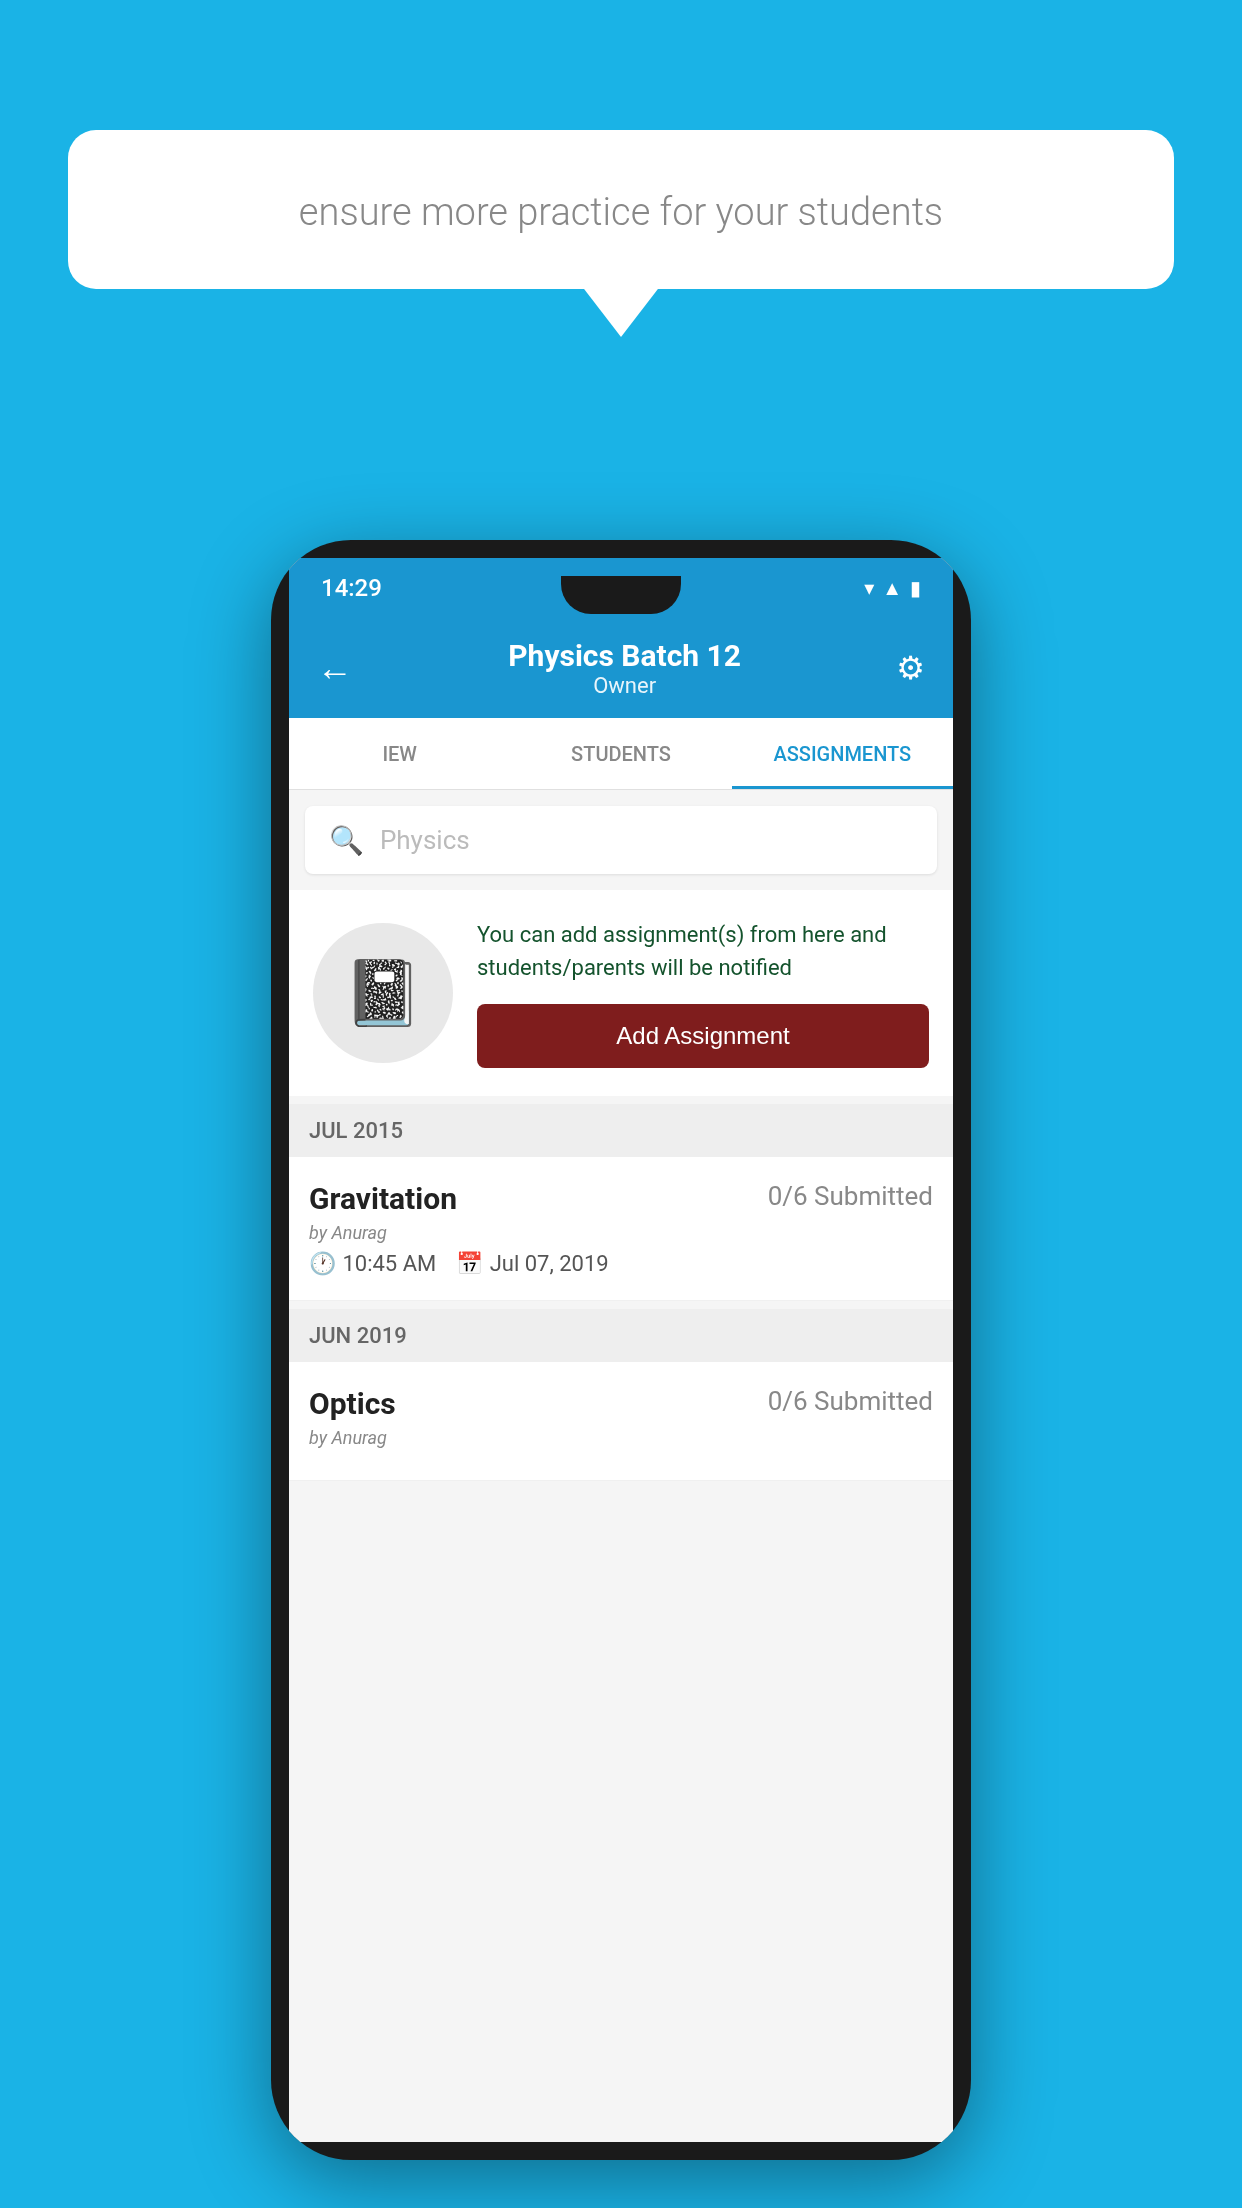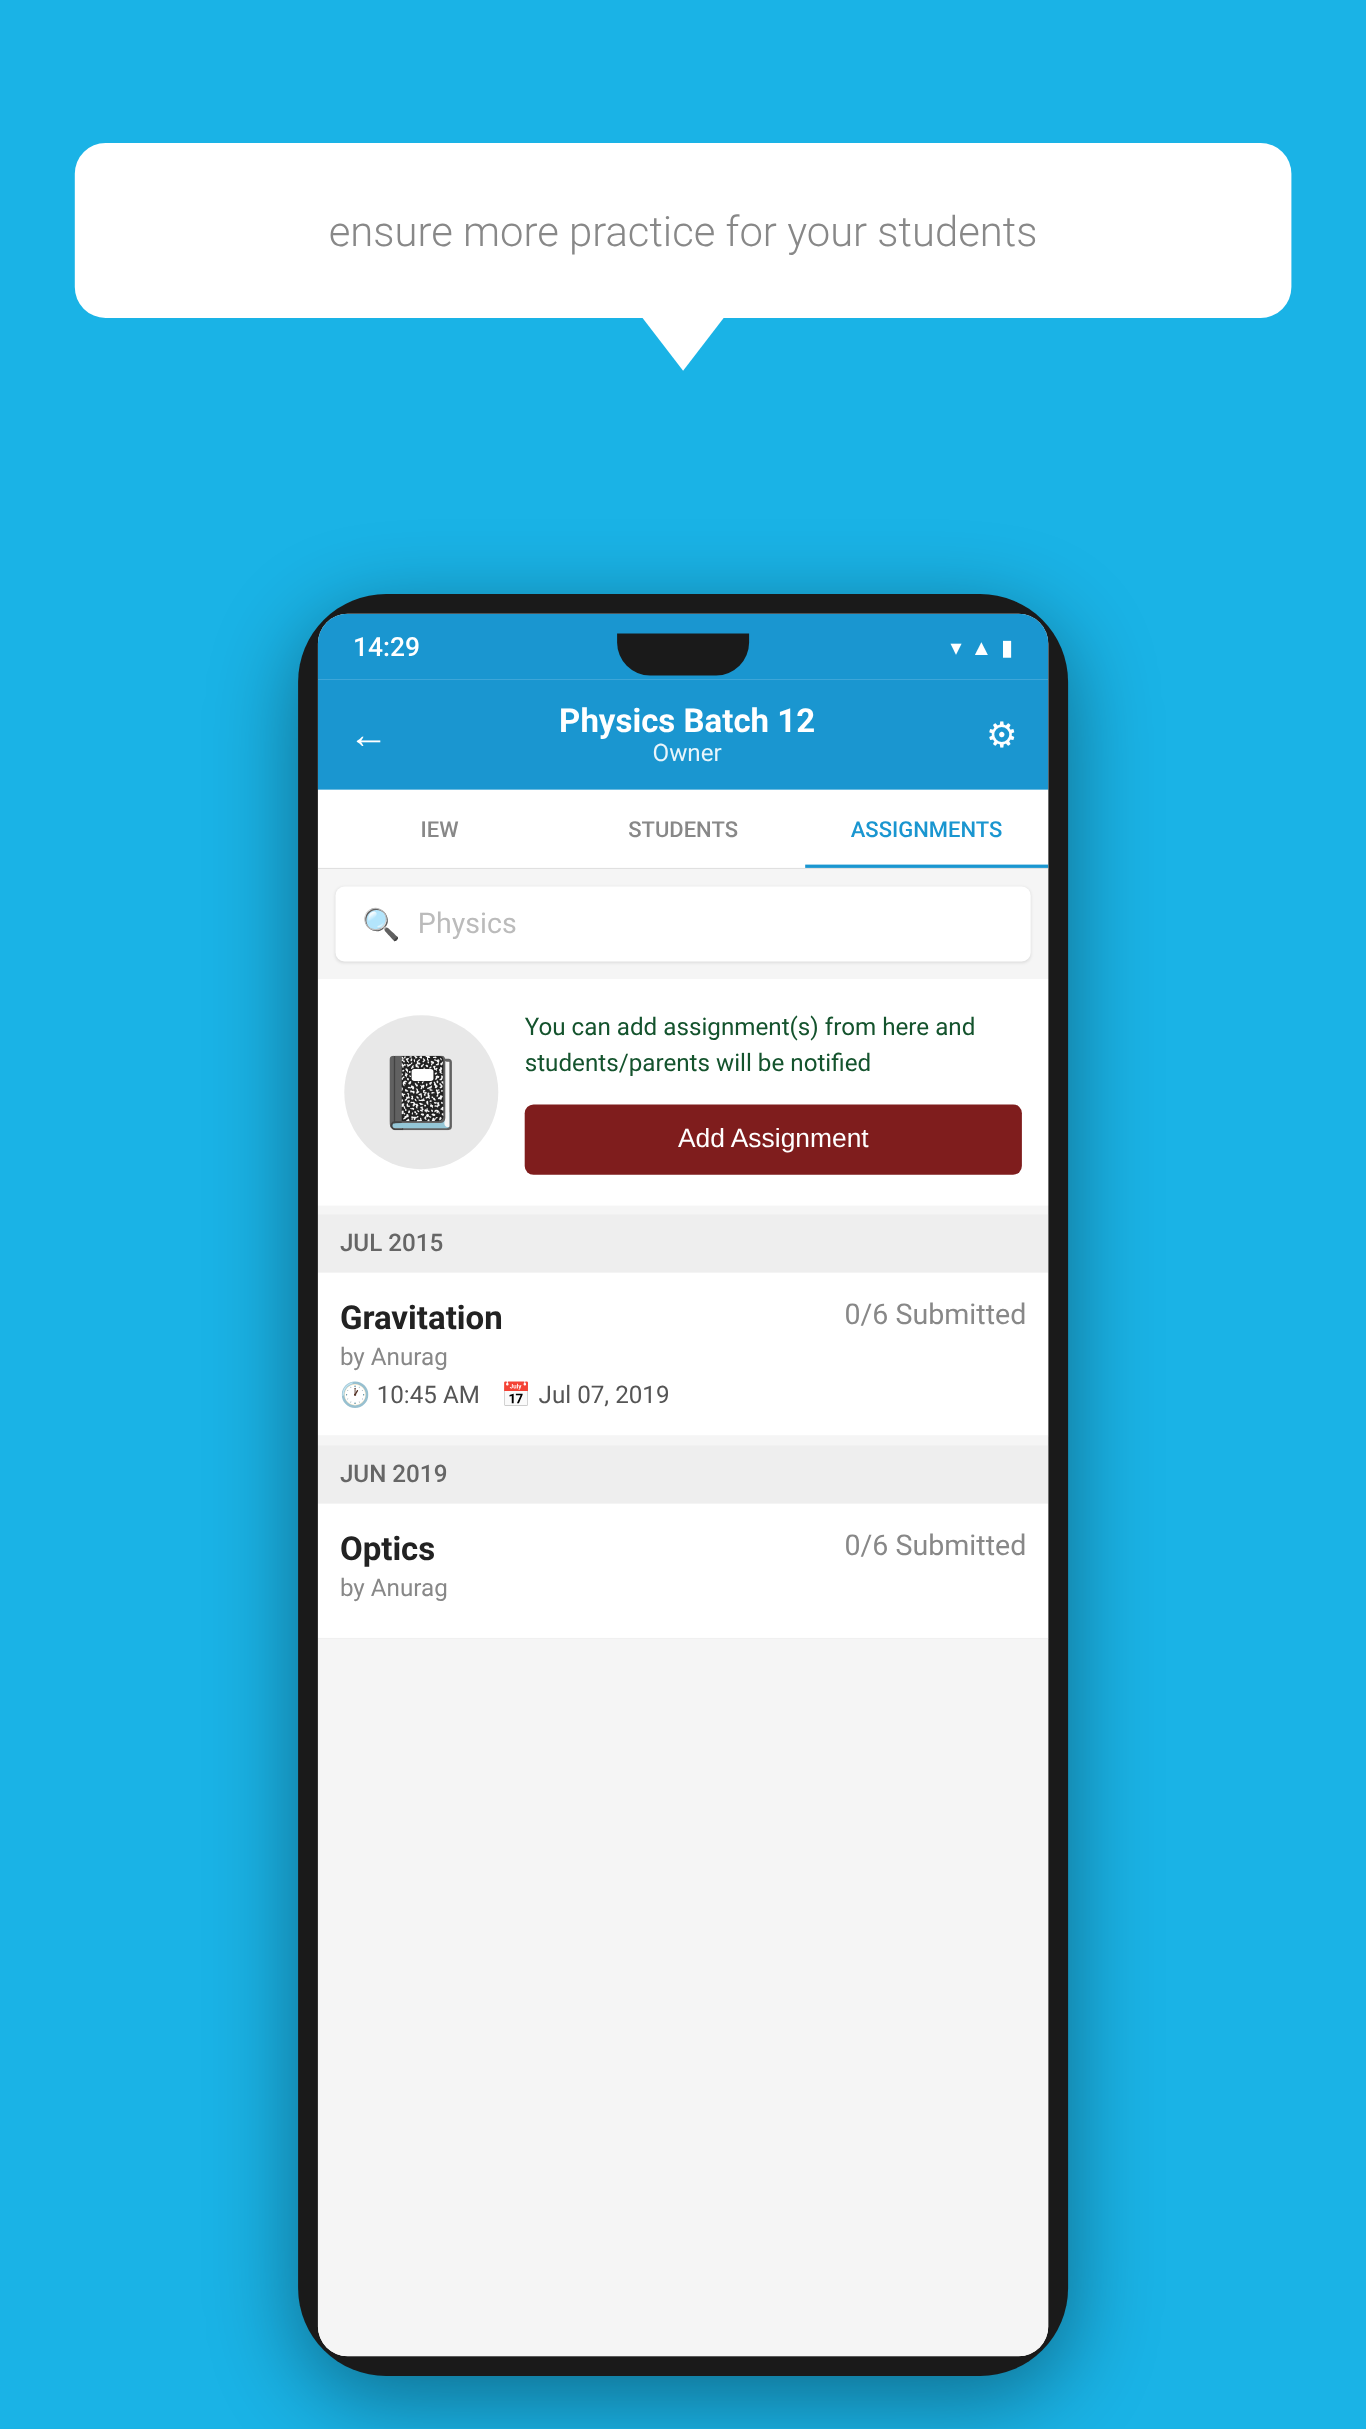--- a/index.html
+++ b/index.html
@@ -71,21 +71,21 @@
       box-shadow: 0 20px 80px rgba(0,0,0,0.4);
       overflow: hidden;
     }
     .phone-screen {
       position: absolute;
       top: 18px;
       left: 18px;
       right: 18px;
       bottom: 18px;
       background: white;
-      border-radius: 27px;
+      border-radius: 10px;
       overflow: hidden;
     }
     
     .phone-notch {
       position: absolute;
       top: 18px;
       left: 50%;
       transform: translateX(-50%);
       width: 120px;
       height: 38px;
@@ -296,23 +296,24 @@
     .assignment-title {
       font-size: 30px;
       font-weight: 700;
       color: #222;
     }
     .assignment-submitted {
       font-size: 26px;
       color: #888;
     }
     .assignment-by {
-      font-size: 22px;
+      font-size: 18px;
       color: #888;
       margin-bottom: 8px;
+      font-style: italic;
     }
     .assignment-meta {
       display: flex;
       align-items: center;
       gap: 20px;
     }
     .assignment-meta-item {
       display: flex;
       align-items: center;
       gap: 6px;

